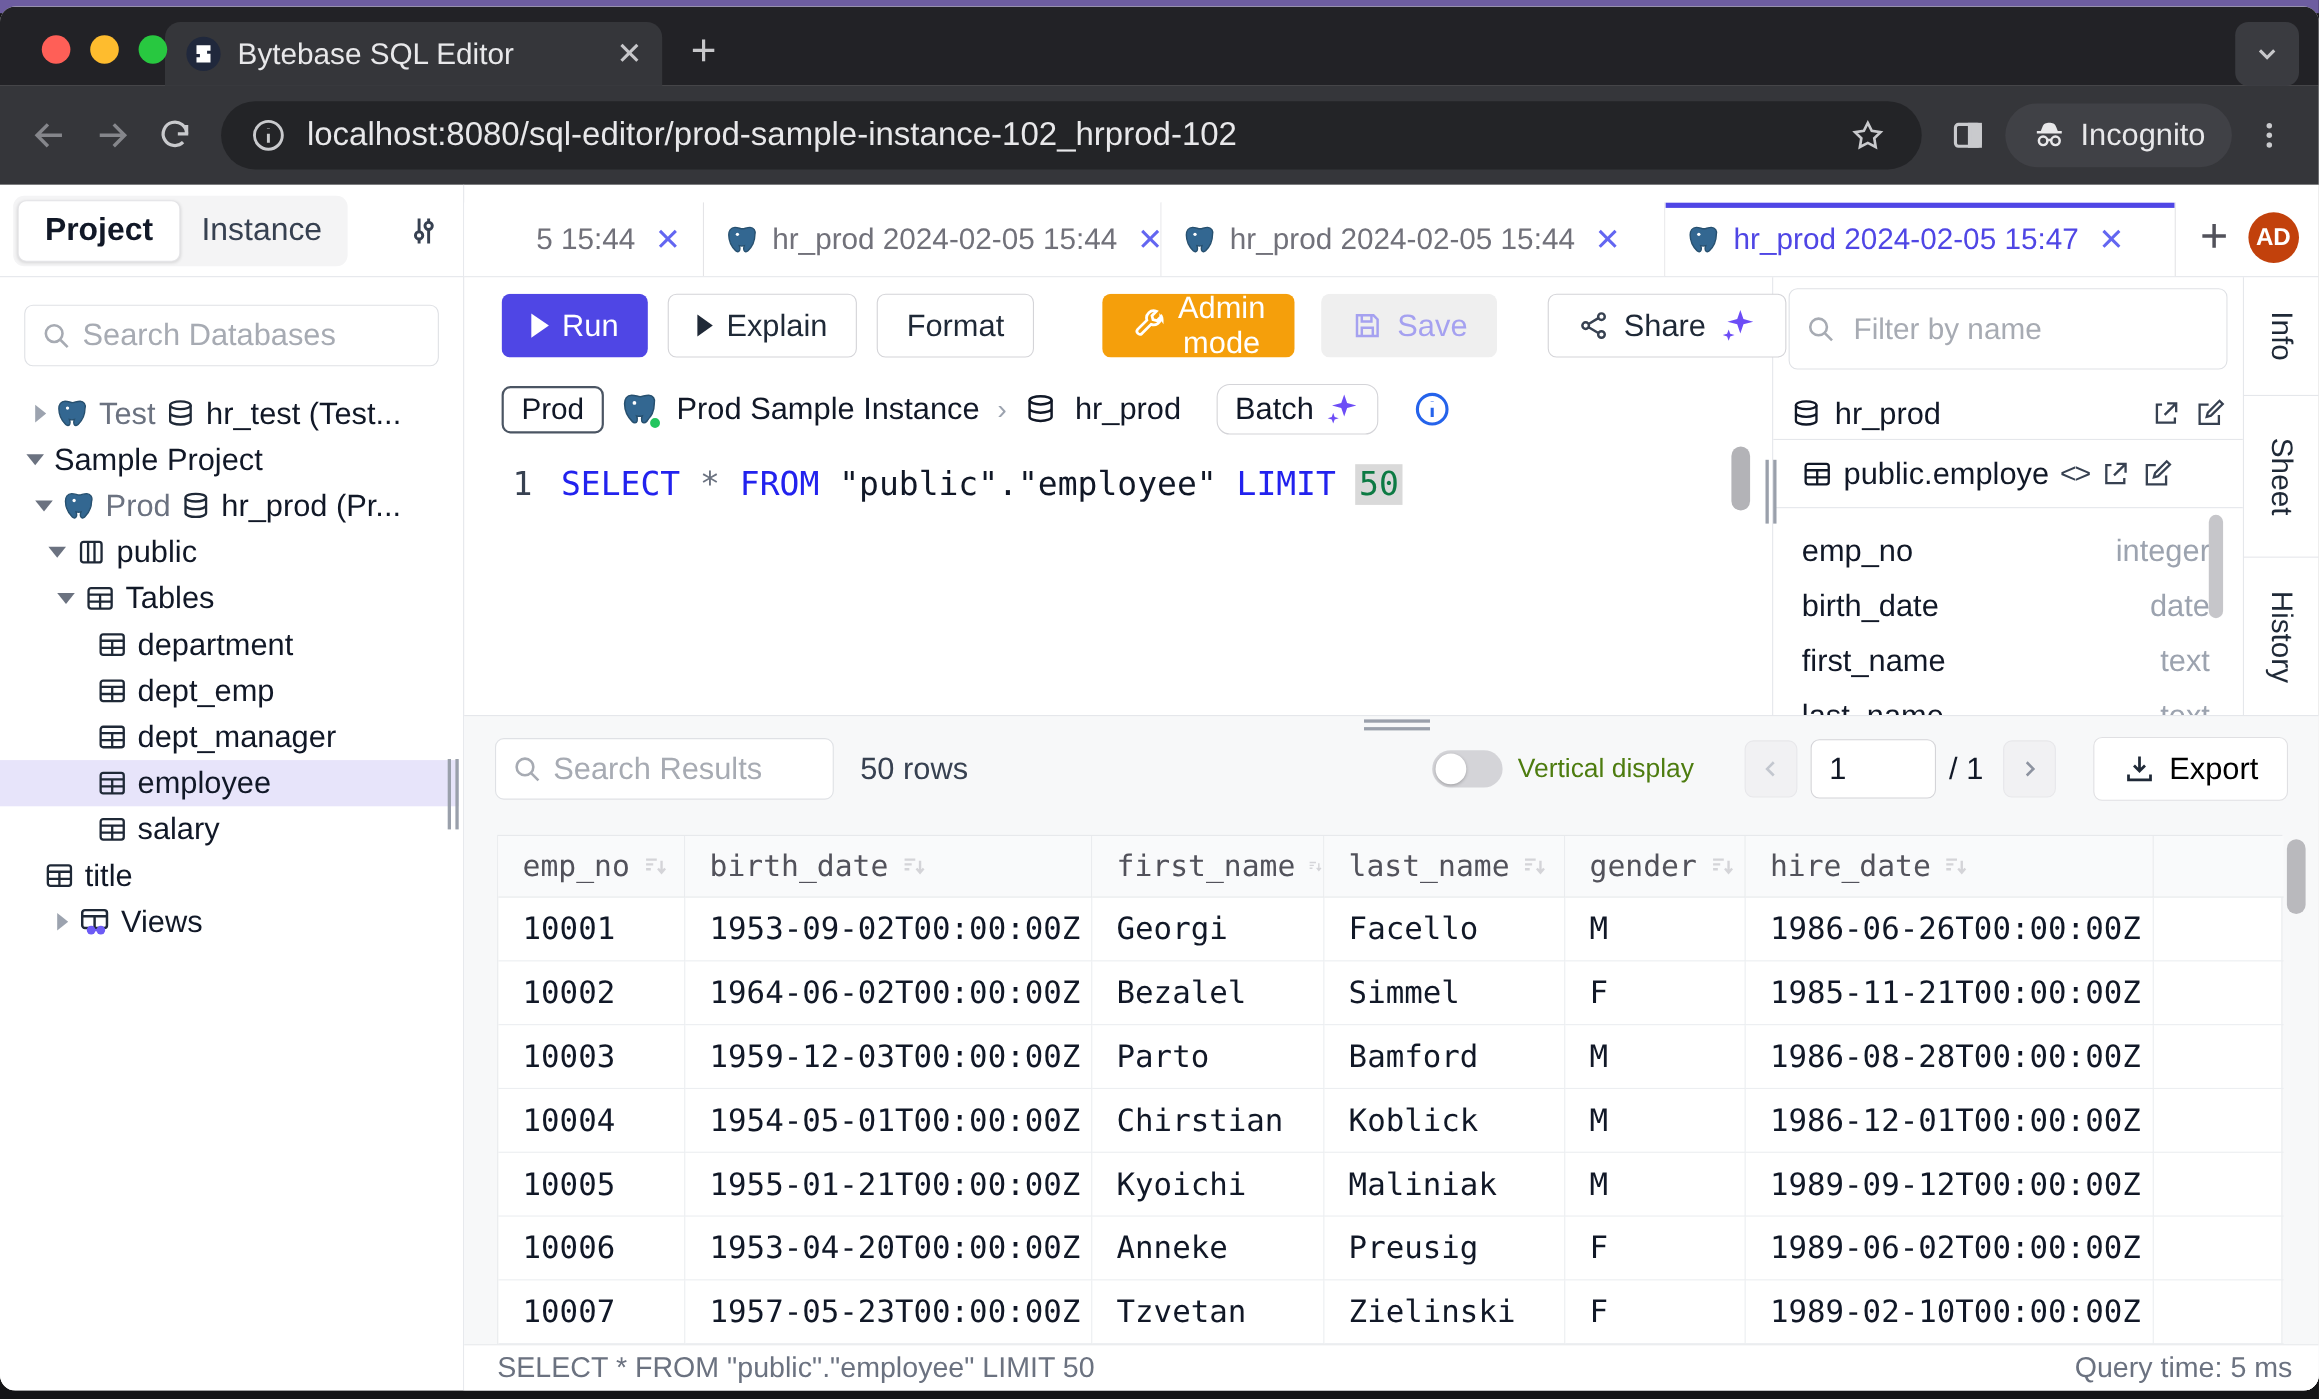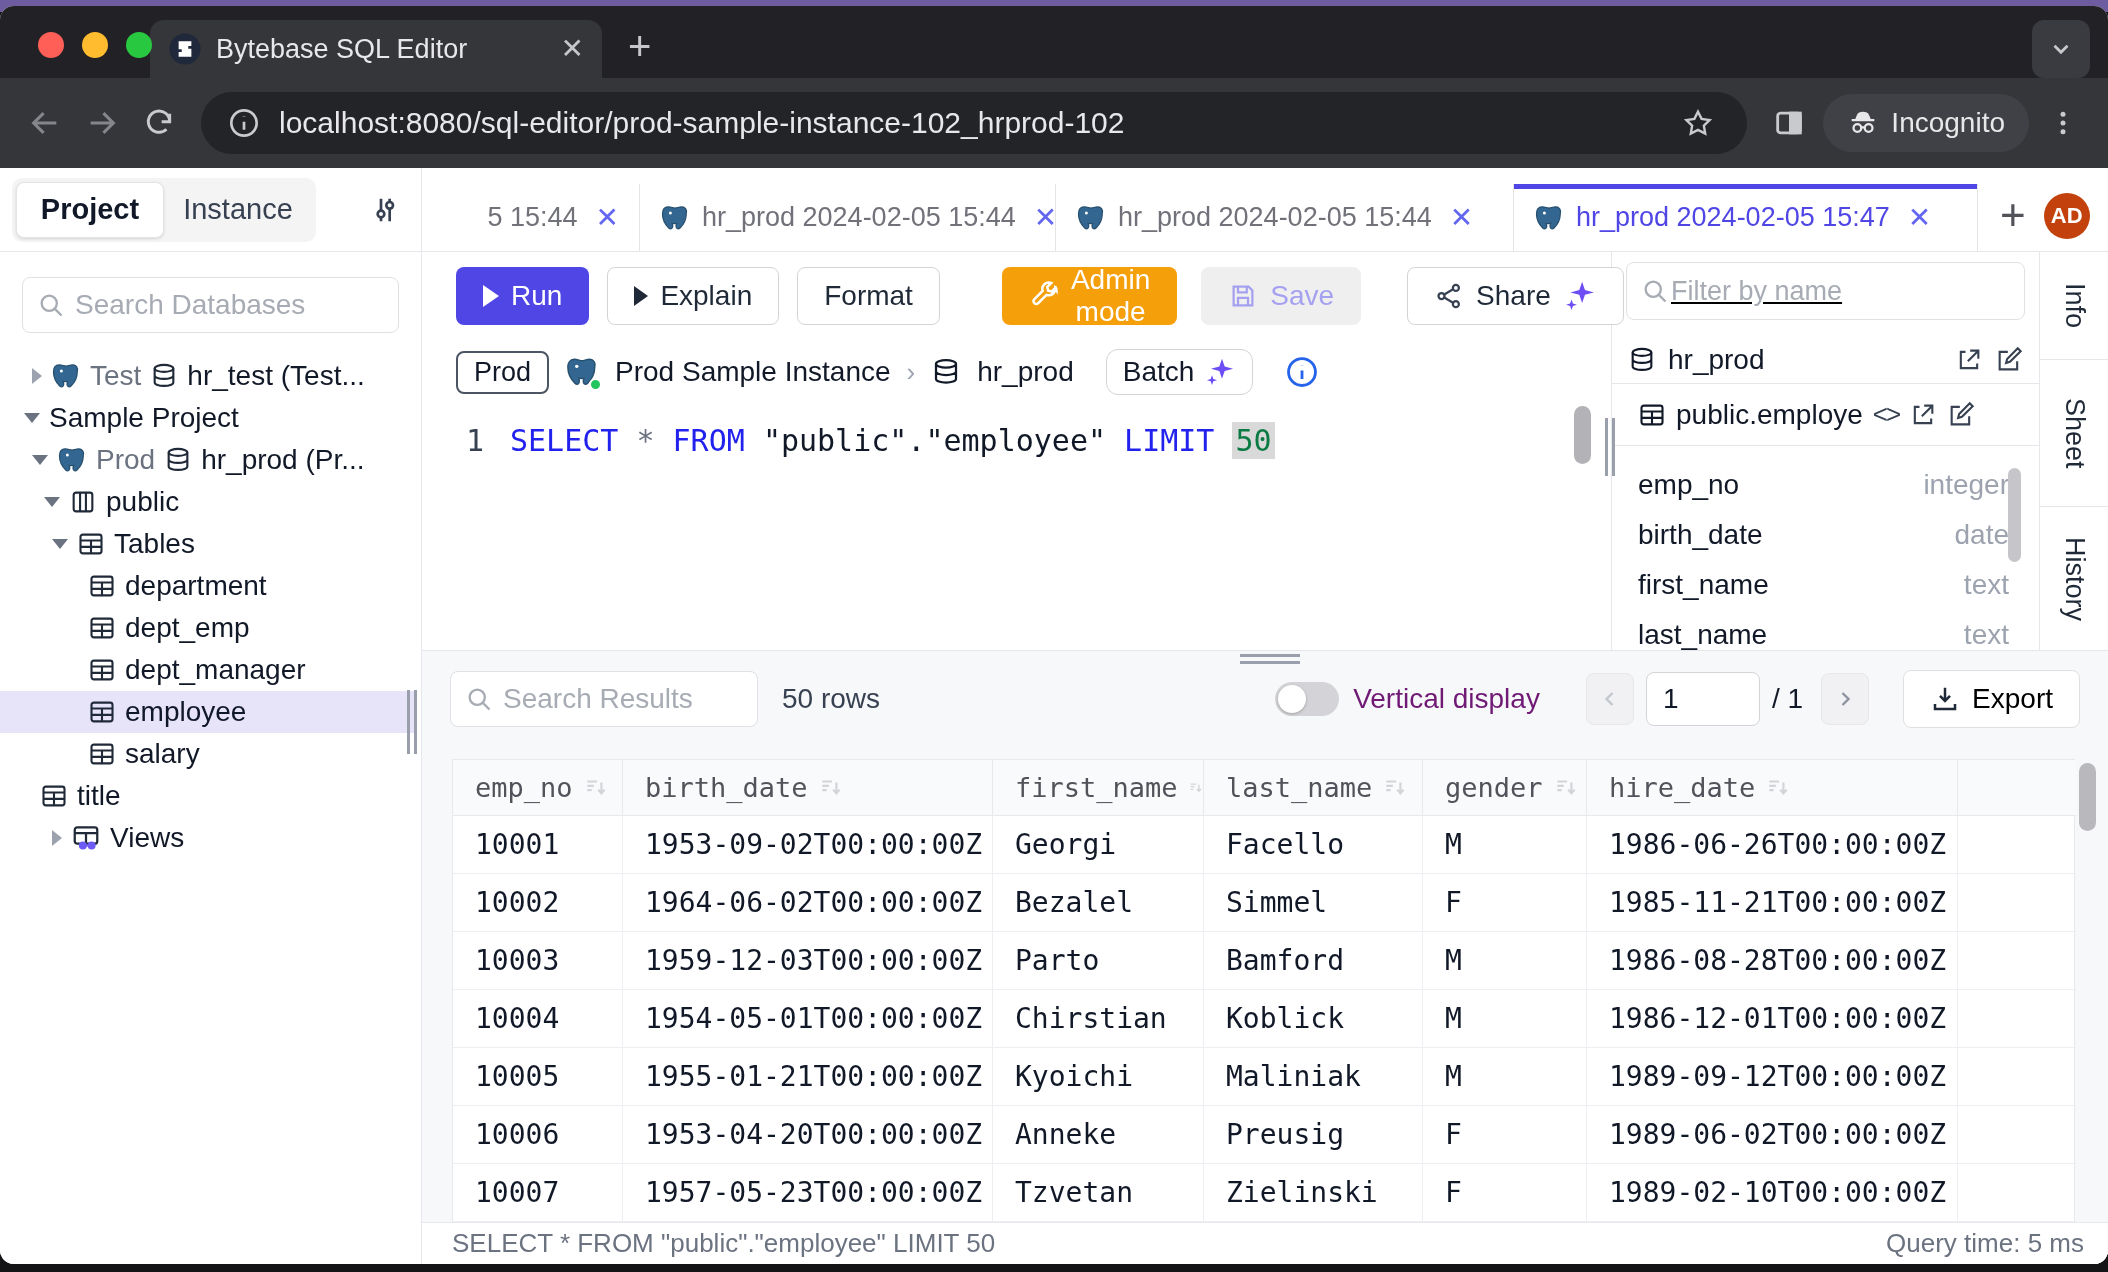--- a/index.html
+++ b/index.html
@@ -89,21 +89,21 @@
   .gutter { width:88px; text-align:right; color:#374151; padding-right:26px; flex:none; }
   .tok-kw { color:#2222ee; } .tok-op { color:#6b7280; } .tok-id { color:#111827; }
   .tok-num { color:#0c7a43; background:#d9d9d9; padding:1px 3px; }
   .ed-scroll { position:absolute; right:20px; top:2px; width:17px; height:58px; background:#b3b3b7; border-radius:9px; }
   .vdrag { position:absolute; right:-7px; top:166px; width:13px; height:58px; display:flex; gap:4px; z-index:5; }
   .vdrag i { width:3px; height:100%; background:#9aa0ab; display:block; }
   .sb-drag { position:absolute; right:2px; top:522px; width:12px; height:64px; display:flex; gap:4px; z-index:5; }
   .sb-drag i { width:3px; height:100%; background:#9aa0ab; display:block; }
 
   
-  .rp-filter { margin:10px 14px 0; height:58px; border:1px solid #dfe1e5; border-radius:8px; display:flex; align-items:center; gap:2px; padding:0 14px;text-decoration:underline; }
+  .rp-filter { margin:10px 14px 0; height:74px; border:1px solid #dfe1e5; border-radius:8px; display:flex; align-items:center; gap:16px; padding:0 14px; }
   .rp-filter input { border:none; outline:none; width:100%; font-size:27px; color:#111827; font-family:"Liberation Sans",sans-serif; }
   .rp-filter input::placeholder { color:#a7abb3; }
   .rp-row { height:48px; display:flex; align-items:center; gap:12px; padding:0 16px; font-size:28px; color:#111827; border-bottom:1px solid #e5e7eb; margin-top:16px; }
   .rp-row2 { height:62px; display:flex; align-items:center; gap:10px; padding:0 16px 0 26px; font-size:28px; color:#111827; border-bottom:1px solid #e5e7eb; white-space:nowrap; overflow:hidden; }
   .rp-spacer { flex:1; }
   .rp-ic { color:#374151; display:flex; flex:none; }
   .code-glyph { font-size:26px; color:#374151; letter-spacing:-2px; flex:none; }
   .col-list { padding:14px 30px 0 26px; }
   .col-item { height:50px; display:flex; align-items:center; justify-content:space-between; font-size:28px; }
   .col-name { color:#111827; } .col-type { color:#9ca3af; }
@@ -118,21 +118,21 @@
   .results { position:absolute; left:0; right:0; bottom:0; height:614px; background:#f7f8f9; border-top:1px solid #e5e7eb; }
   .hdrag { position:absolute; top:3px; left:818px; width:60px; height:12px; display:flex; flex-direction:column; gap:4px; }
   .hdrag i { height:3px; width:100%; background:#9aa0ab; display:block; }
   .res-toolbar { height:96px; display:flex; align-items:center; padding:0 28px; }
   .res-search { width:308px; height:56px; background:#fff; border:1px solid #dfe1e5; border-radius:8px; display:flex; align-items:center; gap:10px; padding:0 14px; }
   .res-search input { border:none; outline:none; width:100%; font-size:28px; color:#111827; font-family:"Liberation Sans",sans-serif; background:transparent; }
   .res-search input::placeholder { color:#a7abb3; }
   .rowcount { font-size:28px; color:#374151; margin-left:24px; }
   .toggle { width:64px; height:34px; background:#d4d4d8; border-radius:17px; position:relative; margin-left:auto; flex:none; }
   .toggle .knob { position:absolute; left:3px; top:3px; width:28px; height:28px; background:#fff; border-radius:50%; box-shadow:0 1px 3px rgba(0,0,0,.25); }
-  .toggle-label { font-size:28px; color:#701a75; margin:0 46px 0 14px; }
+  .toggle-label { font-size:24px; color:#4d7c0f; margin:0 46px 0 14px; }
   .pagebtn { width:48px; height:52px; background:#f1f1f3; border:1px solid #e7e7ea; border-radius:8px; display:flex; align-items:center; justify-content:center; color:#c3c7cf; flex:none; }
   .pagebtn.next { color:#8d93a0; }
   .page-input { width:114px; height:54px; border:1px solid #d4d4d8; border-radius:8px; font-size:28px; color:#111827; padding:0 16px; margin:0 12px; font-family:"Liberation Sans",sans-serif; }
   .pagetotal { font-size:28px; color:#111827; margin-right:18px; white-space:nowrap; }
   .btn-export { background:#fff; border:1px solid #e0e0e3; margin-left:34px; margin-right:0; }
 
   .rgrid { position:absolute; top:108px; left:30px; width:1623px; display:grid; grid-template-columns:170px 370px 211px 219px 164px 371px 118px; background:#fff; border:1px solid #e7e9ec; font-family:"DejaVu Sans Mono", monospace; }
   .hcell { height:56px; background:#f9fafb; border-right:1px solid #e7e9ec; border-bottom:1px solid #e7e9ec; display:flex; align-items:center; gap:10px; padding-left:22px; font-size:27px; color:#52525b; overflow:hidden; }
   .hcell:nth-child(7) { border-right:none; }
   .dcell { height:58px; border-right:1px solid #eceef1; border-bottom:1px solid #eceef1; display:flex; align-items:center; padding-left:22px; font-size:28px; color:#111827; overflow:hidden; white-space:nowrap; }

